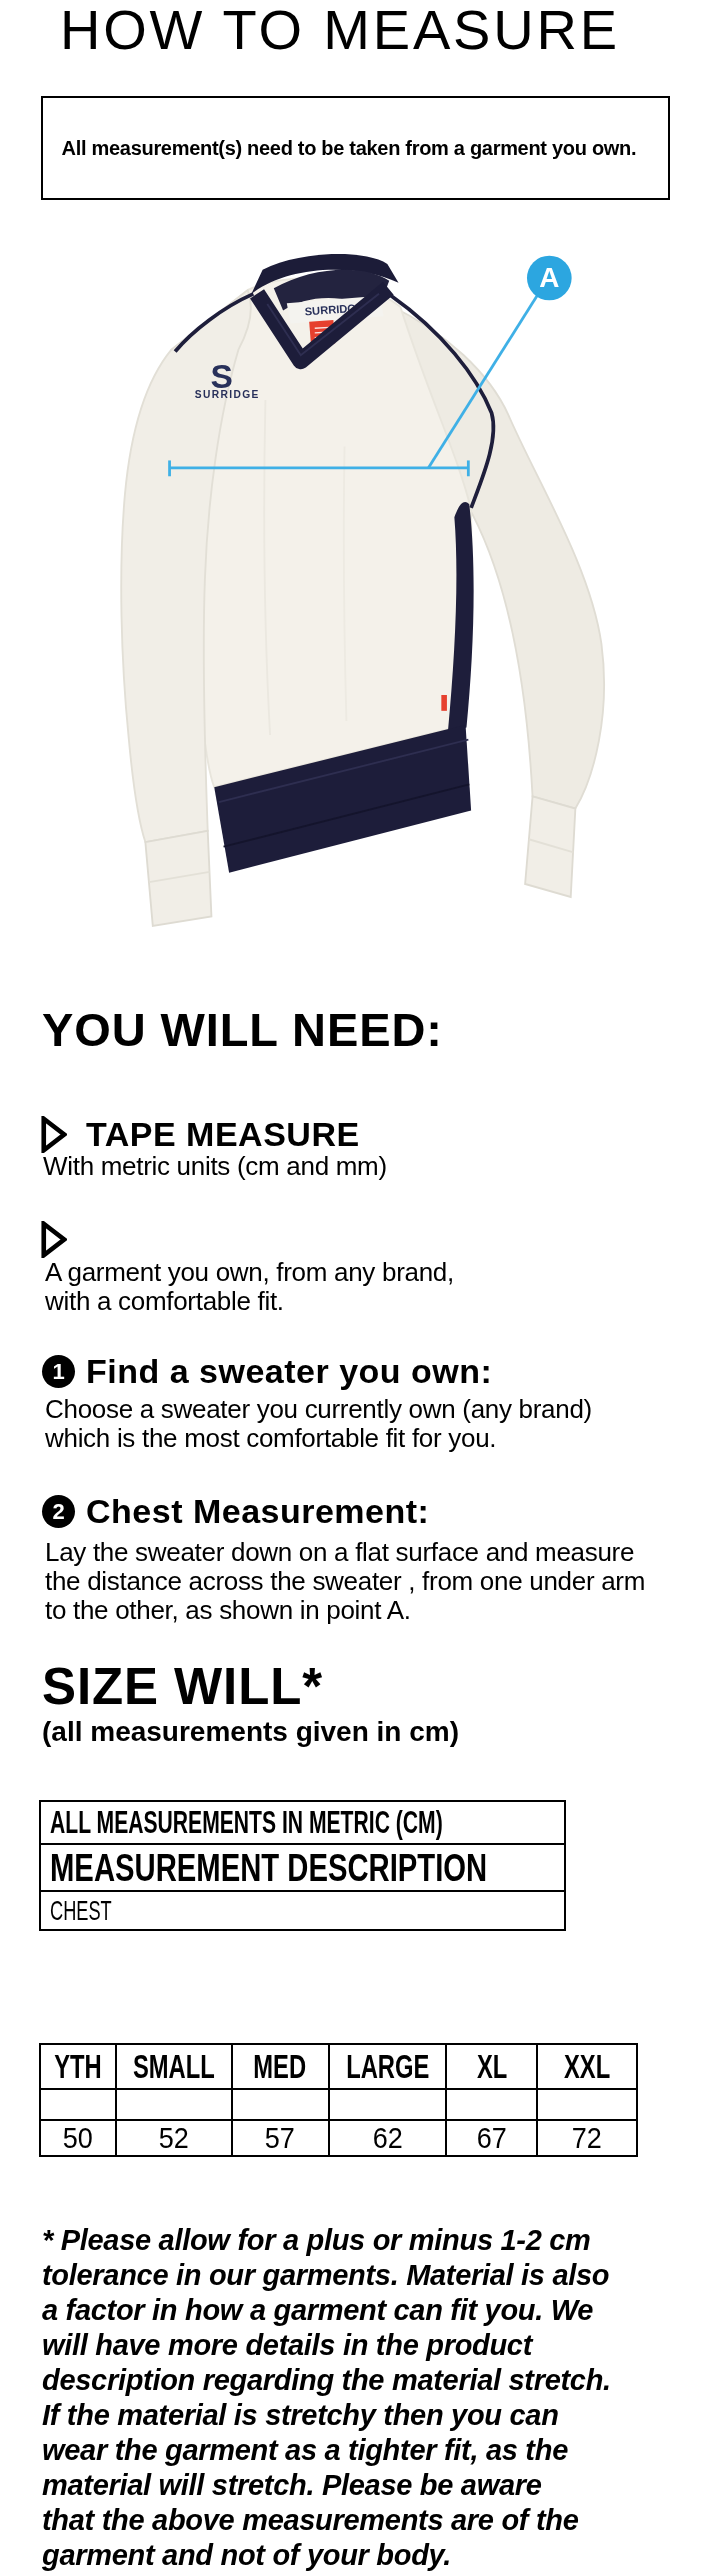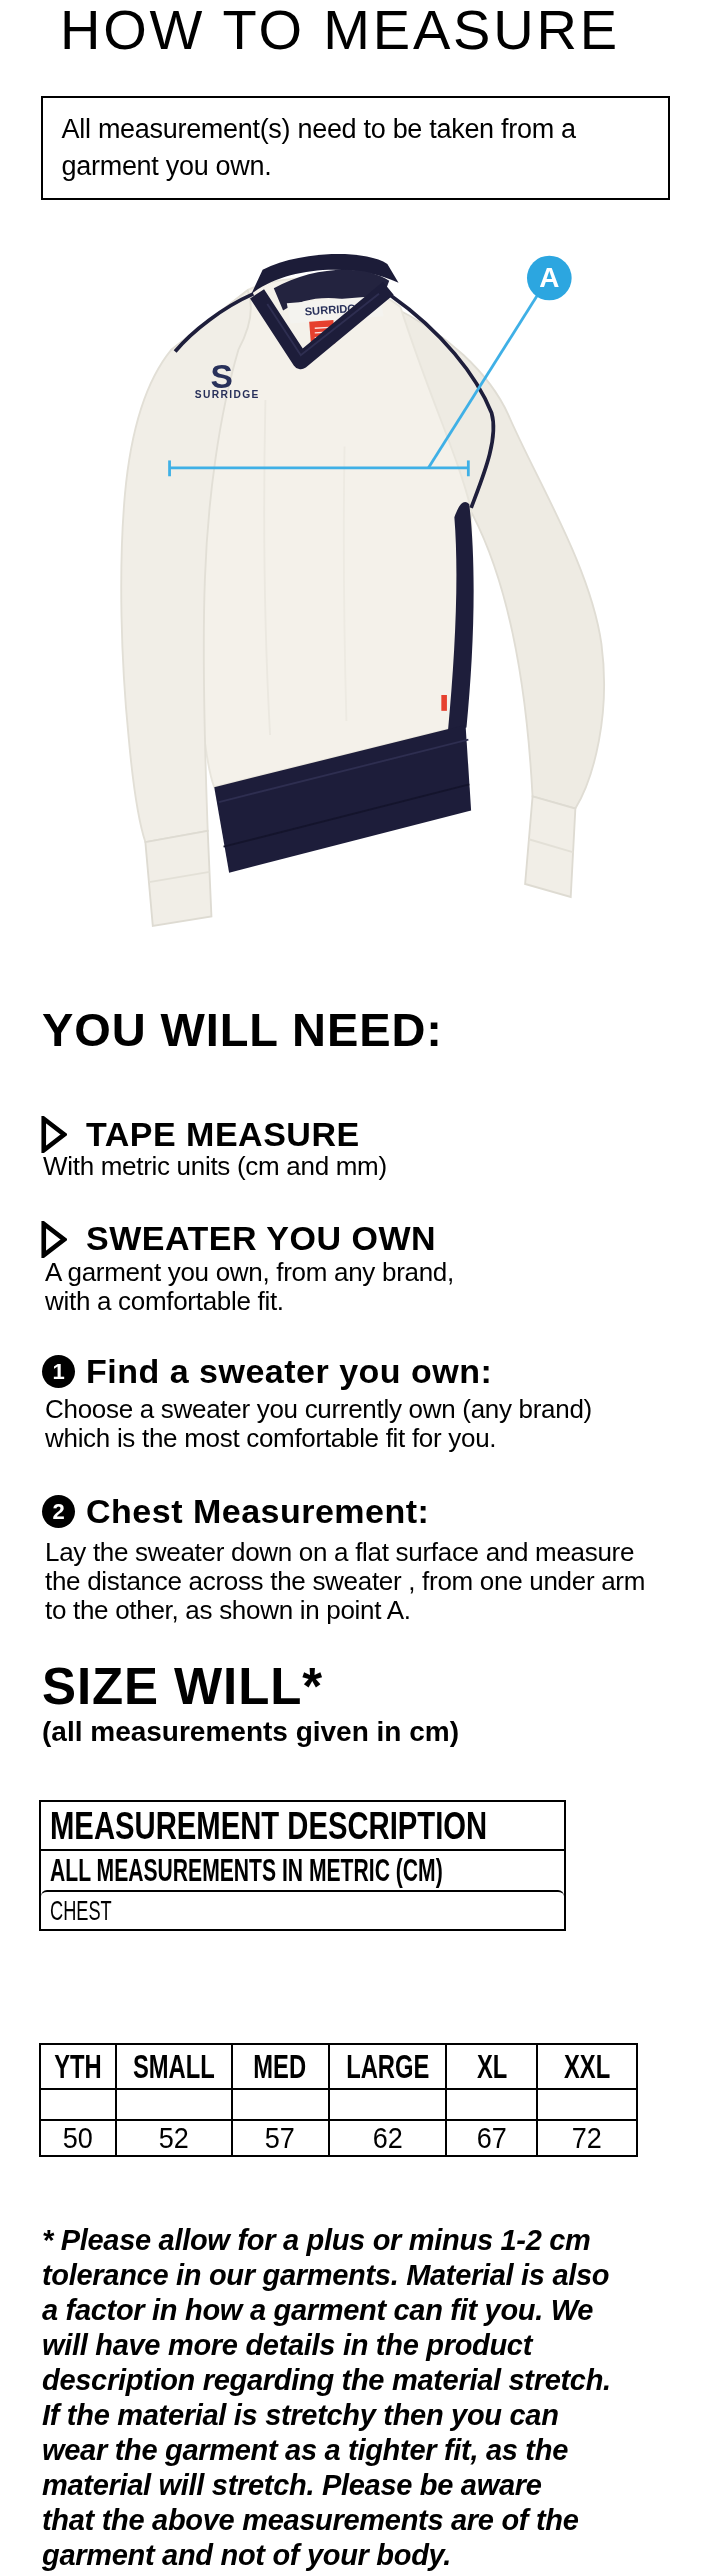--- a/index.html
+++ b/index.html
@@ -4,21 +4,21 @@
 <style>
   html,body { margin:0; padding:0; background:#fff; }
   .page { position:relative; width:714px; height:2576px; background:#fff; overflow:hidden;
           font-family:"Liberation Sans", sans-serif; color:#000; }
   .abs { position:absolute; }
 
   .title { left:60px; top:0; margin:0; font-size:56px; line-height:60px; font-weight:normal; letter-spacing:2.8px; }
 
   .notice { left:41px; top:96px; width:629px; height:104px; border:2.8px solid #000;
             box-sizing:border-box; display:flex; align-items:center; }
-  .notice p { margin:0; padding:0 18.6px; font-size:27px; font-weight:normal; line-height:37px; letter-spacing:-0.3px; }
+  .notice p { margin:0; padding:0 18.6px; font-size:20px; font-weight:bold; line-height:37px; letter-spacing:-0.3px; }
 
   .garment { left:56px; top:251px; }
 
   .h2 { position:absolute; margin:0; font-weight:bold; }
   .ywn { left:42px; top:1005px; font-size:47px; line-height:50px; letter-spacing:0.9px; }
   .sizechart { left:42px; top:1659px; font-size:51px; line-height:56px; letter-spacing:0.9px; }
   .subtitle { left:42px; top:1716px; margin:0; font-size:28px; font-weight:bold; line-height:32px; }
 
   .tri { position:absolute; left:39px; width:28px; height:37px; }
   .item-title { position:absolute; left:86px; margin:0; font-size:34px; font-weight:bold; line-height:41px; letter-spacing:0.5px; }
@@ -26,21 +26,21 @@
                 white-space:pre-line; letter-spacing:-0.3px; }
 
   .badge { position:absolute; left:42px; width:33px; height:33px; border-radius:50%; background:#000; color:#fff;
            display:flex; align-items:center; justify-content:center; font-size:22px; font-weight:bold; }
 
   .desc-table { left:39px; top:1800px; width:527px; border:2.8px solid #000; box-sizing:border-box; }
   .dt-row { display:flex; align-items:center; padding-left:9.3px; box-sizing:border-box; }
   .dt-row + .dt-row { border-top:2.8px solid #000; }
   .dt-h  { height:47px; }
   .dt-r2 { height:41px; }
-  .dt-r3 { height:39px;border-radius:6px; }
+  .dt-r3 { height:39px; }
   .cond { display:inline-block; transform-origin:left center; white-space:nowrap; }
   .dt-h  .cond { font-size:39px; font-weight:bold; transform:scaleX(0.75); }
   .dt-r2 .cond { font-size:32px; font-weight:bold; transform:scaleX(0.66); }
   .dt-r3 .cond { font-size:28px; transform:scaleX(0.65); }
 
   .size-table { position:absolute; left:39px; top:2043px; border-collapse:collapse; }
   .size-table td { border:2.8px solid #000; text-align:center; padding:0; }
   .size-table .hrow td { height:43px; }
   .size-table .erow td { height:29px; }
   .size-table .vrow td { height:29px; }
@@ -110,21 +110,20 @@
 
   <svg class="tri" style="top:1116px" viewBox="0 0 30 40">
     <path d="M5,3 L27,20 L5,37 Z" fill="none" stroke="#000" stroke-width="5"></path>
   </svg>
   <h3 class="item-title" style="top:1114px">TAPE MEASURE</h3>
   <p class="item-desc" style="top:1152px">With metric units (cm and mm)</p>
 
   <svg class="tri" style="top:1221px" viewBox="0 0 30 40">
     <path d="M5,3 L27,20 L5,37 Z" fill="none" stroke="#000" stroke-width="5"></path>
   </svg>
-  <h3 class="item-title" style="top:1218px">SWEATER YOU OWN</h3>
   <p class="item-desc" style="left:45px; top:1258px">A garment you own, from any brand,
 with a comfortable fit.</p>
 
   <div class="badge" style="top:1355px">
     <span>1</span>
   </div>
   <h3 class="item-title" style="top:1351px">Find a sweater you own:</h3>
   <p class="item-desc" style="left:45px; top:1395px">Choose a sweater you currently own (any brand)
 which is the most comfortable fit for you.</p>
 
@@ -133,25 +132,25 @@
   </div>
   <h3 class="item-title" style="top:1491px">Chest Measurement:</h3>
   <p class="item-desc" style="left:45px; top:1538px">Lay the sweater down on a flat surface and measure
 the distance across the sweater , from one under arm
 to the other, as shown in point A.</p>
 
   <h2 class="h2 sizechart">SIZE WILL*</h2>
   <p class="abs subtitle">(all measurements given in cm)</p>
 
   <div class="abs desc-table">
+    <div class="dt-row dt-r2">
+      <span class="cond">ALL MEASUREMENTS IN METRIC (CM)</span>
+    </div>
     <div class="dt-row dt-h">
       <span class="cond">MEASUREMENT DESCRIPTION</span>
-    </div>
-    <div class="dt-row dt-r2">
-      <span class="cond">ALL MEASUREMENTS IN METRIC (CM)</span>
     </div>
     <div class="dt-row dt-r3">
       <span class="cond">CHEST</span>
     </div>
   </div>
 
   <table class="size-table">
     <tbody>
         <tr class="hrow">
       <td class="c0"><span class="ccell">YTH</span></td>

